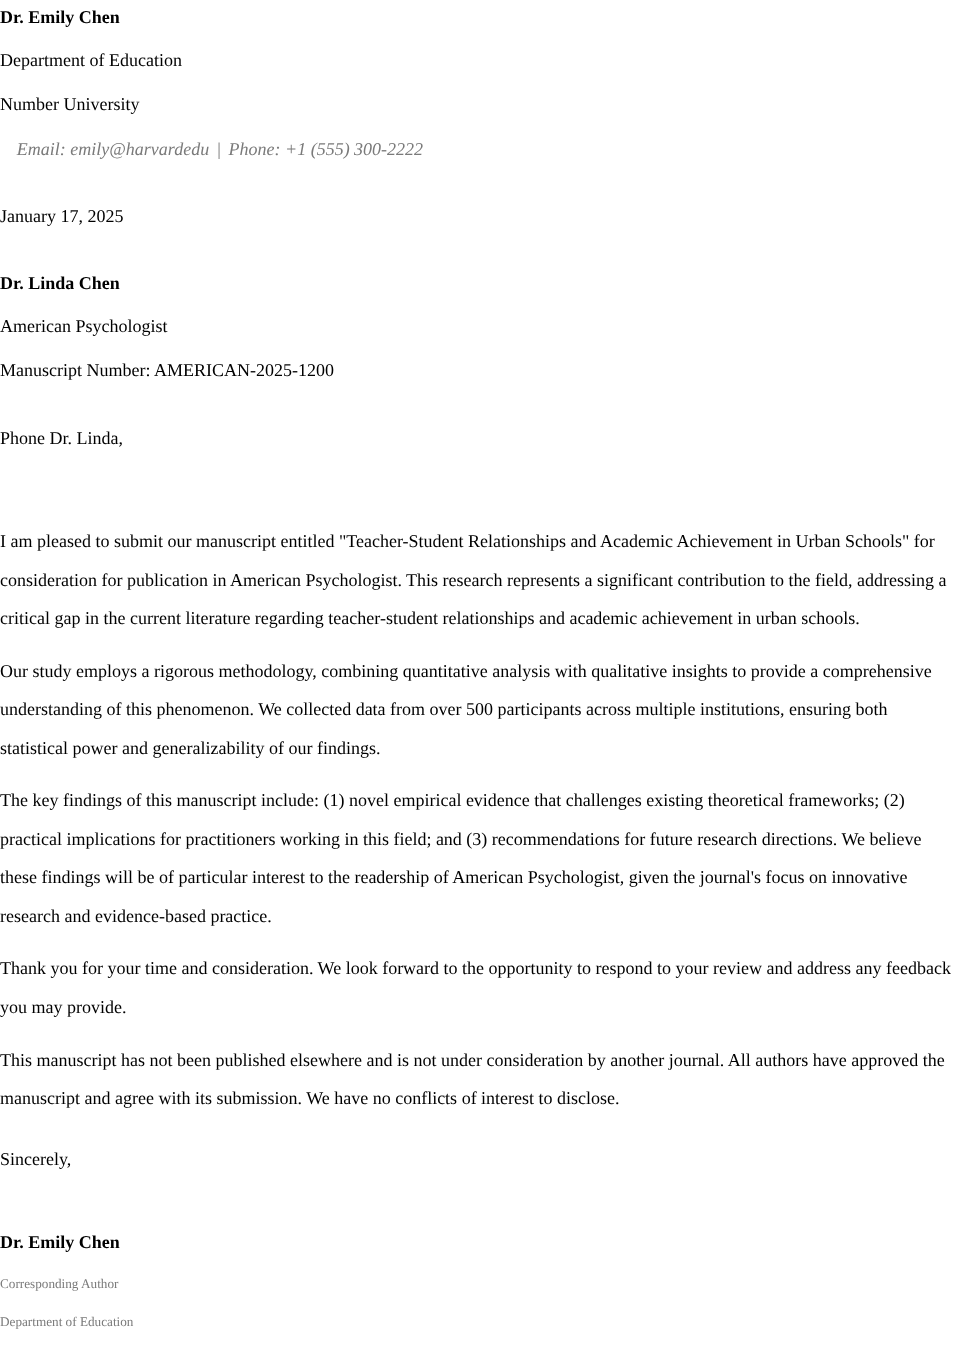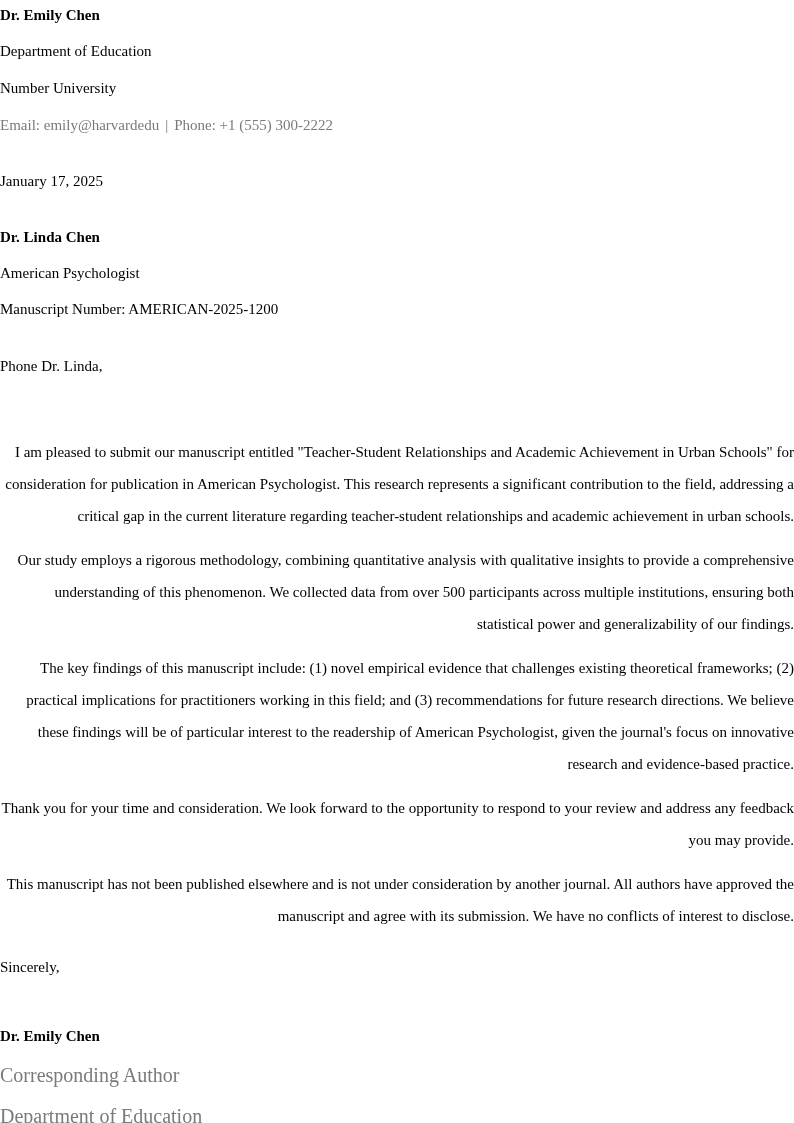--- a/index.html
+++ b/index.html
@@ -34,21 +34,22 @@
   }
   .sender-line {
     font-size: 15px;
     line-height: 1;
     margin: 0 0 22px 0;
   }
   .sender-contact {
     font-size: 15px;
     line-height: 1;
     color: #7a7a7a;
-    margin: 0 0 0 0;
+    margin: 0 0 0 14px;
+    font-style: italic;
   }
   .sender-contact .sep {
     padding: 0 6px;
   }
 
   
   .letter-date {
     font-size: 15px;
     line-height: 1;
     margin: 41px 0 0 0;
@@ -76,40 +77,40 @@
     margin: 42px 0 0 0;
   }
 
   
   .body-blocks { margin-top: 62px; }
 
   .body-paragraph {
     font-size: 15px;
     line-height: 32px;
     margin: 0 0 12px 0;
-    text-align: right;
+    text-align: left;
   }
   .body-paragraph:last-child { margin-bottom: 0; }
 
   
   .closing {
     font-size: 15px;
     line-height: 1;
     margin: 28px 0 0 0;
   }
 
   .signature { margin-top: 54px; }
   .signature-name {
     font-size: 15px;
     font-weight: bold;
     line-height: 1;
     margin: 0 0 21px 0;
   }
   .signature-line {
-    font-size: 20px;
+    font-size: 11px;
     line-height: 1;
     color: #7a7a7a;
     margin: 0 0 21px 0;
   }
   .signature-line.last { margin-bottom: 0; }
 </style>
 </head>
 <body>
 
 <div class="page">

